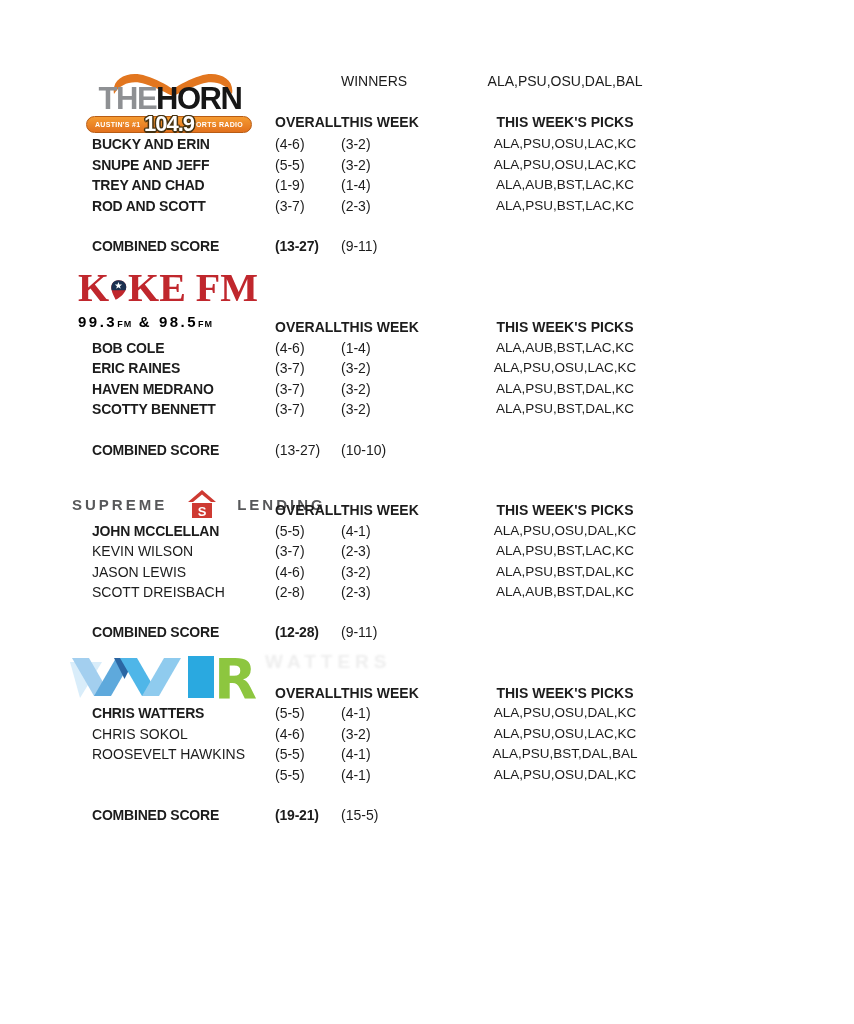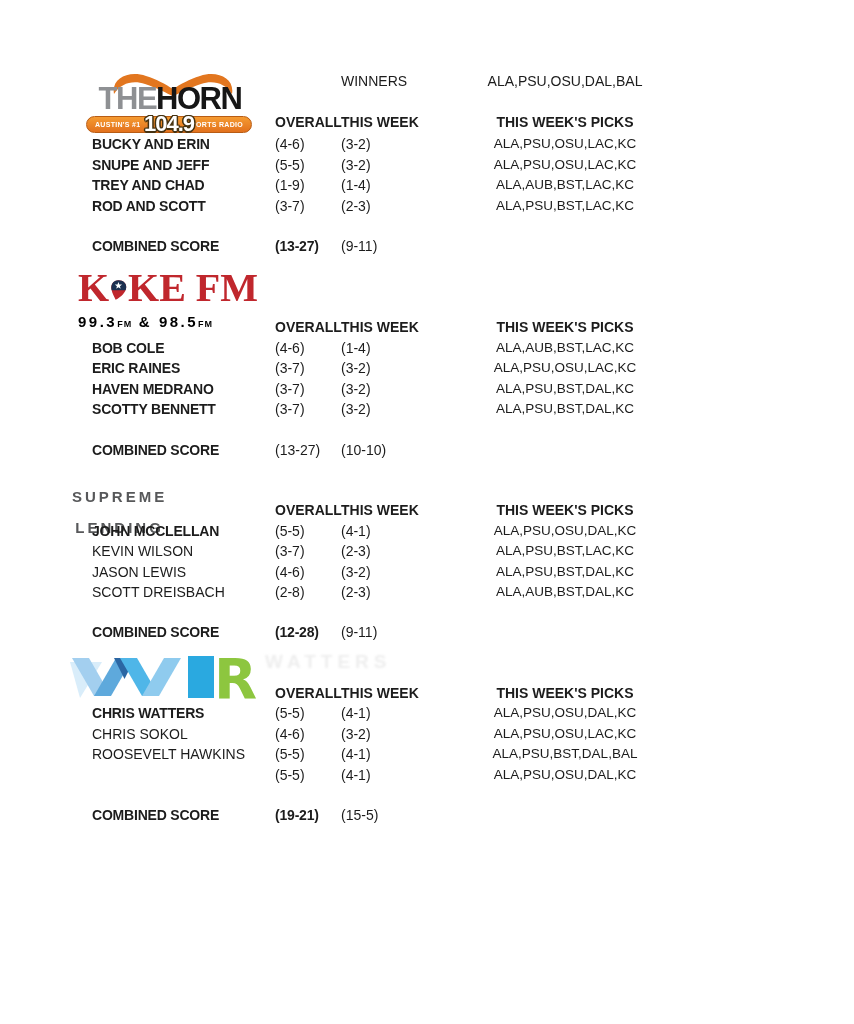--- a/index.html
+++ b/index.html
@@ -37,21 +37,21 @@
   
   .koke-logo{position:absolute;left:78px;top:6px;width:180px;height:64px;}
   .koke-line1{display:flex;align-items:flex-start;font-family:"Liberation Serif",serif;
               font-weight:bold;font-size:40px;line-height:40px;color:#c0272d;letter-spacing:0px;}
   .koke-pick{width:33px;height:42px;margin:1px 1px 0 1px;}
   .koke-kefm{white-space:pre;}
   .koke-line2{margin-top:2px;color:#000000;font-weight:bold;font-size:15px;letter-spacing:2.5px;white-space:nowrap;}
   .koke-fm-small{font-size:9px;letter-spacing:1px;}
 
   
-  .sup-logo{position:absolute;left:72px;top:8px;height:32px;display:flex;align-items:center;gap:7px;flex-direction:column;}
+  .sup-logo{position:absolute;left:72px;top:8px;height:32px;display:flex;align-items:center;gap:20px;}
   .sup-word{color:#57585a;font-weight:bold;font-size:15px;letter-spacing:3px;}
   .sup-icon{width:30px;height:30px;}
 
   
   .wir-logo{position:absolute;left:70px;top:3px;width:186px;height:54px;}
   .wir-watermark{position:absolute;left:265px;top:6px;width:210px;height:26px;
                  color:#eeeeee;font-size:19px;font-weight:bold;letter-spacing:5px;
                  filter:blur(1px);white-space:nowrap;overflow:hidden;}
 </style>
 </head>

